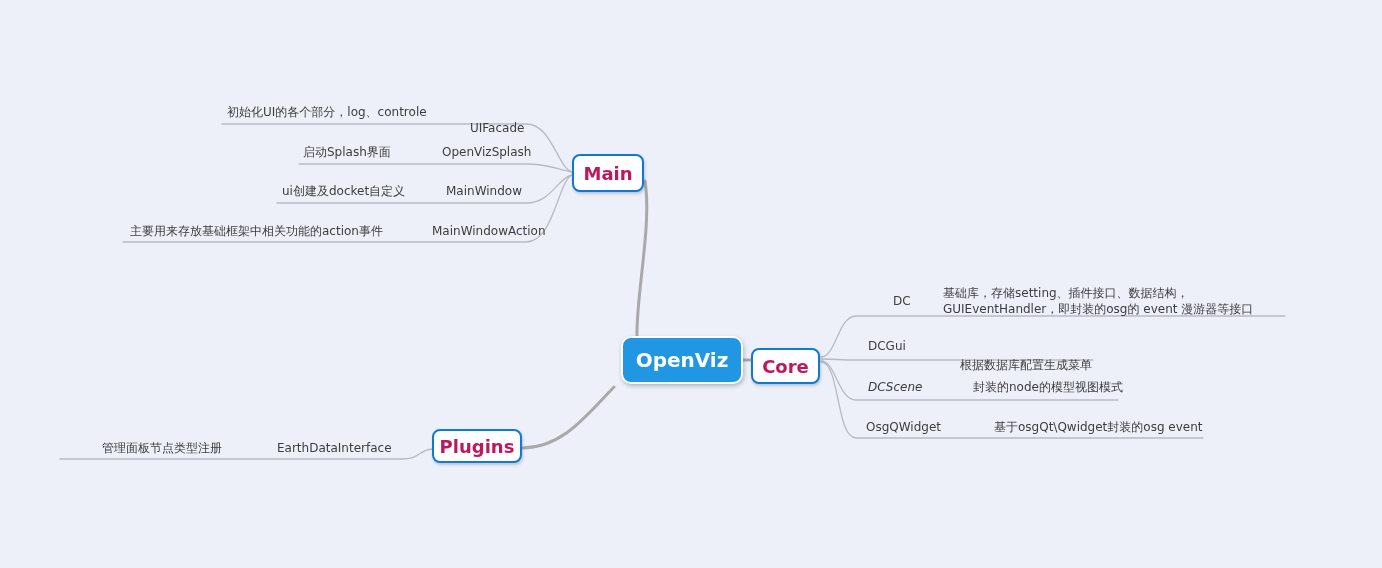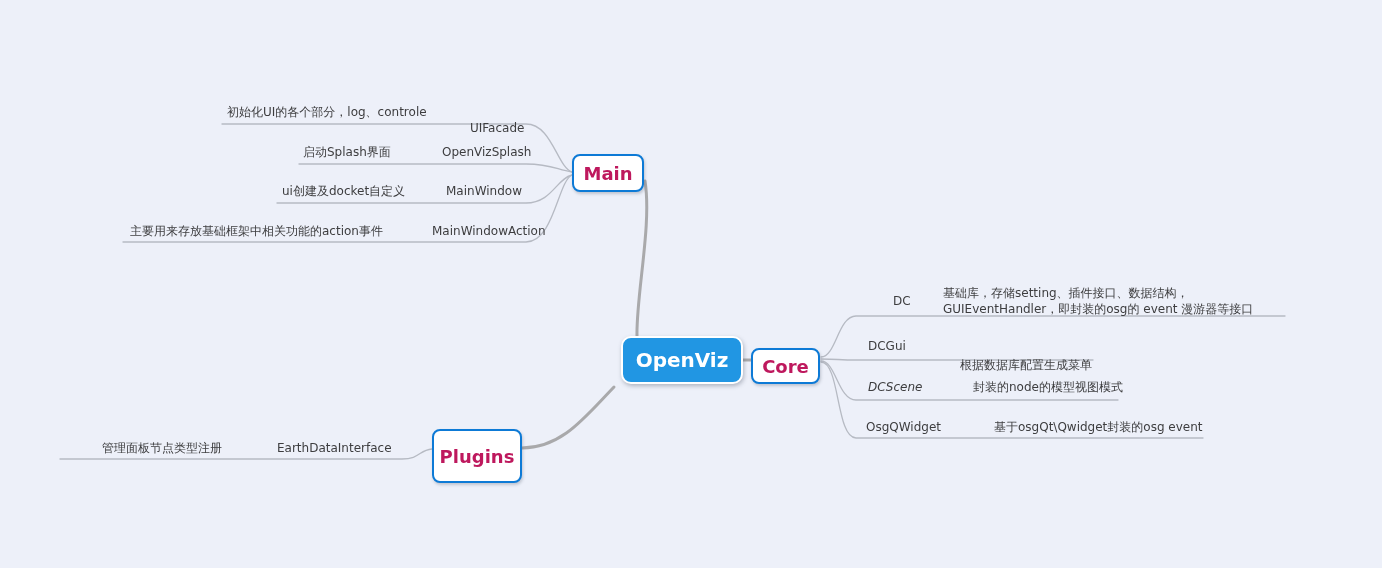--- a/index.html
+++ b/index.html
@@ -55,21 +55,21 @@
     background: #ffffff;
     border: 2px solid #0d7ad6;
     border-radius: 8px;
     box-shadow: 1px 2px 3px rgba(60,70,90,0.25);
     color: #be185d;
     font-size: 18px;
     font-weight: bold;
   }
   .topic.branch.main    { left: 572px; top: 154px; width: 72px; height: 38px; }
   .topic.branch.core    { left: 751px; top: 348px; width: 69px; height: 36px; }
-  .topic.branch.plugins { left: 432px; top: 429px; width: 90px; height: 54px; }
+  .topic.branch.plugins { left: 432px; top: 429px; width: 90px; height: 34px; }
   .leaf-label, .leaf-note {
     position: absolute;
     font-size: 12px;
     color: #3d3d3f;
     white-space: nowrap;
     line-height: 15px;
   }
   .leaf-note.wrap {
     white-space: normal;
     width: 342px;

